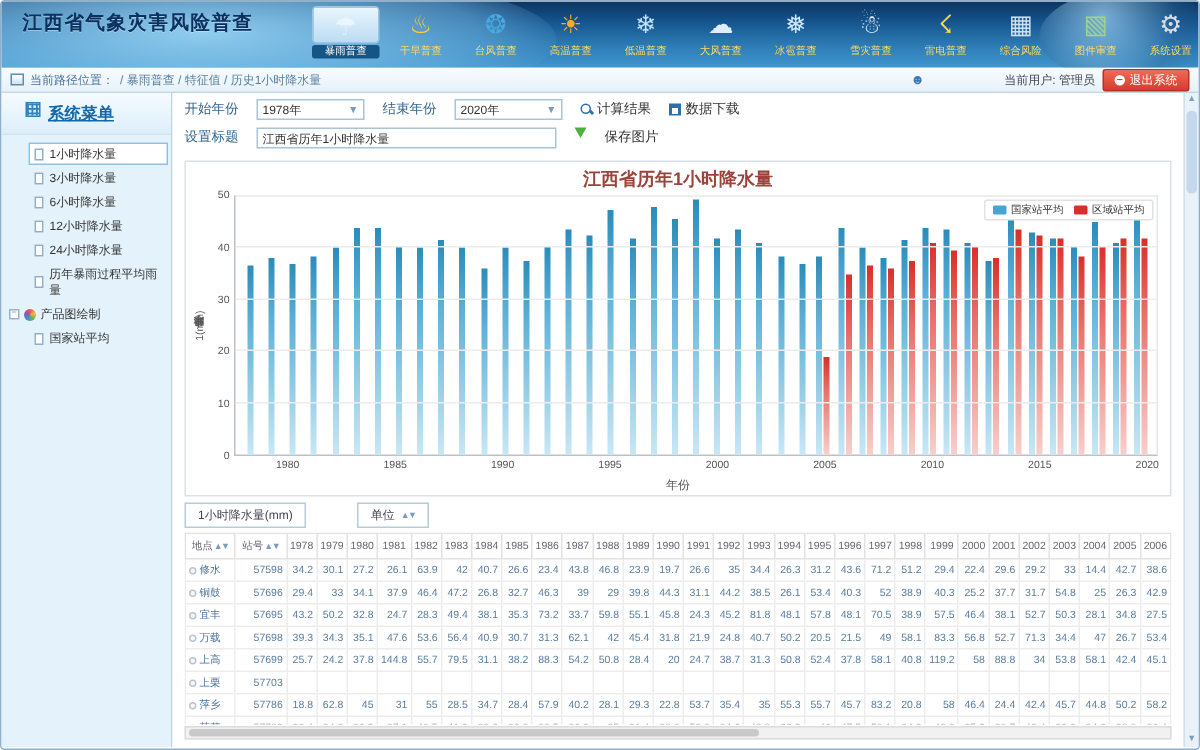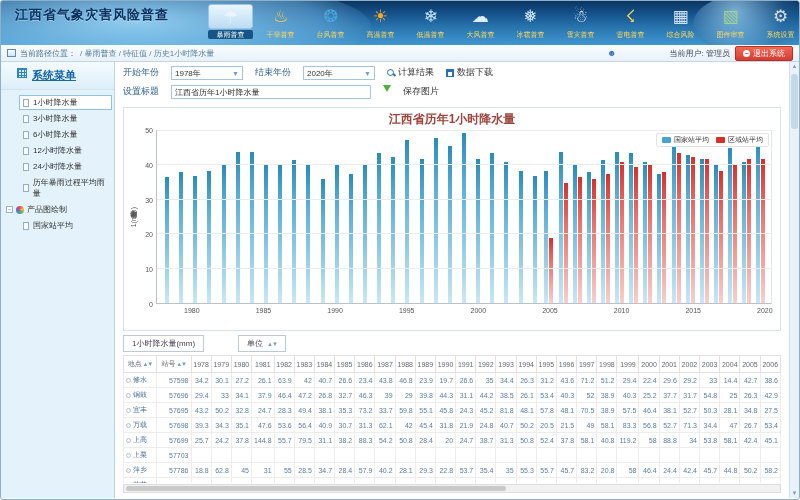--- a/index.html
+++ b/index.html
@@ -444,20 +444,21 @@
             <span style="left: 5.81395%;">1980</span>
             <span style="left: 17.4419%;">1985</span>
             <span style="left: 29.0698%;">1990</span>
             <span style="left: 40.6977%;">1995</span>
             <span style="left: 52.3256%;">2000</span>
             <span style="left: 63.9535%;">2005</span>
             <span style="left: 75.5814%;">2010</span>
             <span style="left: 87.2093%;">2015</span>
             <span style="left: 98.8372%;">2020</span>
           </div>
+        <div class="xlabel">年份</div>
       </div>
 
       <div class="table-area">
         <div class="tctrl">
           <span class="tctrl-box">
             <span>1小时降水量(mm)</span>
           </span>
           <span class="tctrl-box">
             <span>单位</span>
             <span class="sortarrs">▲▼</span>

